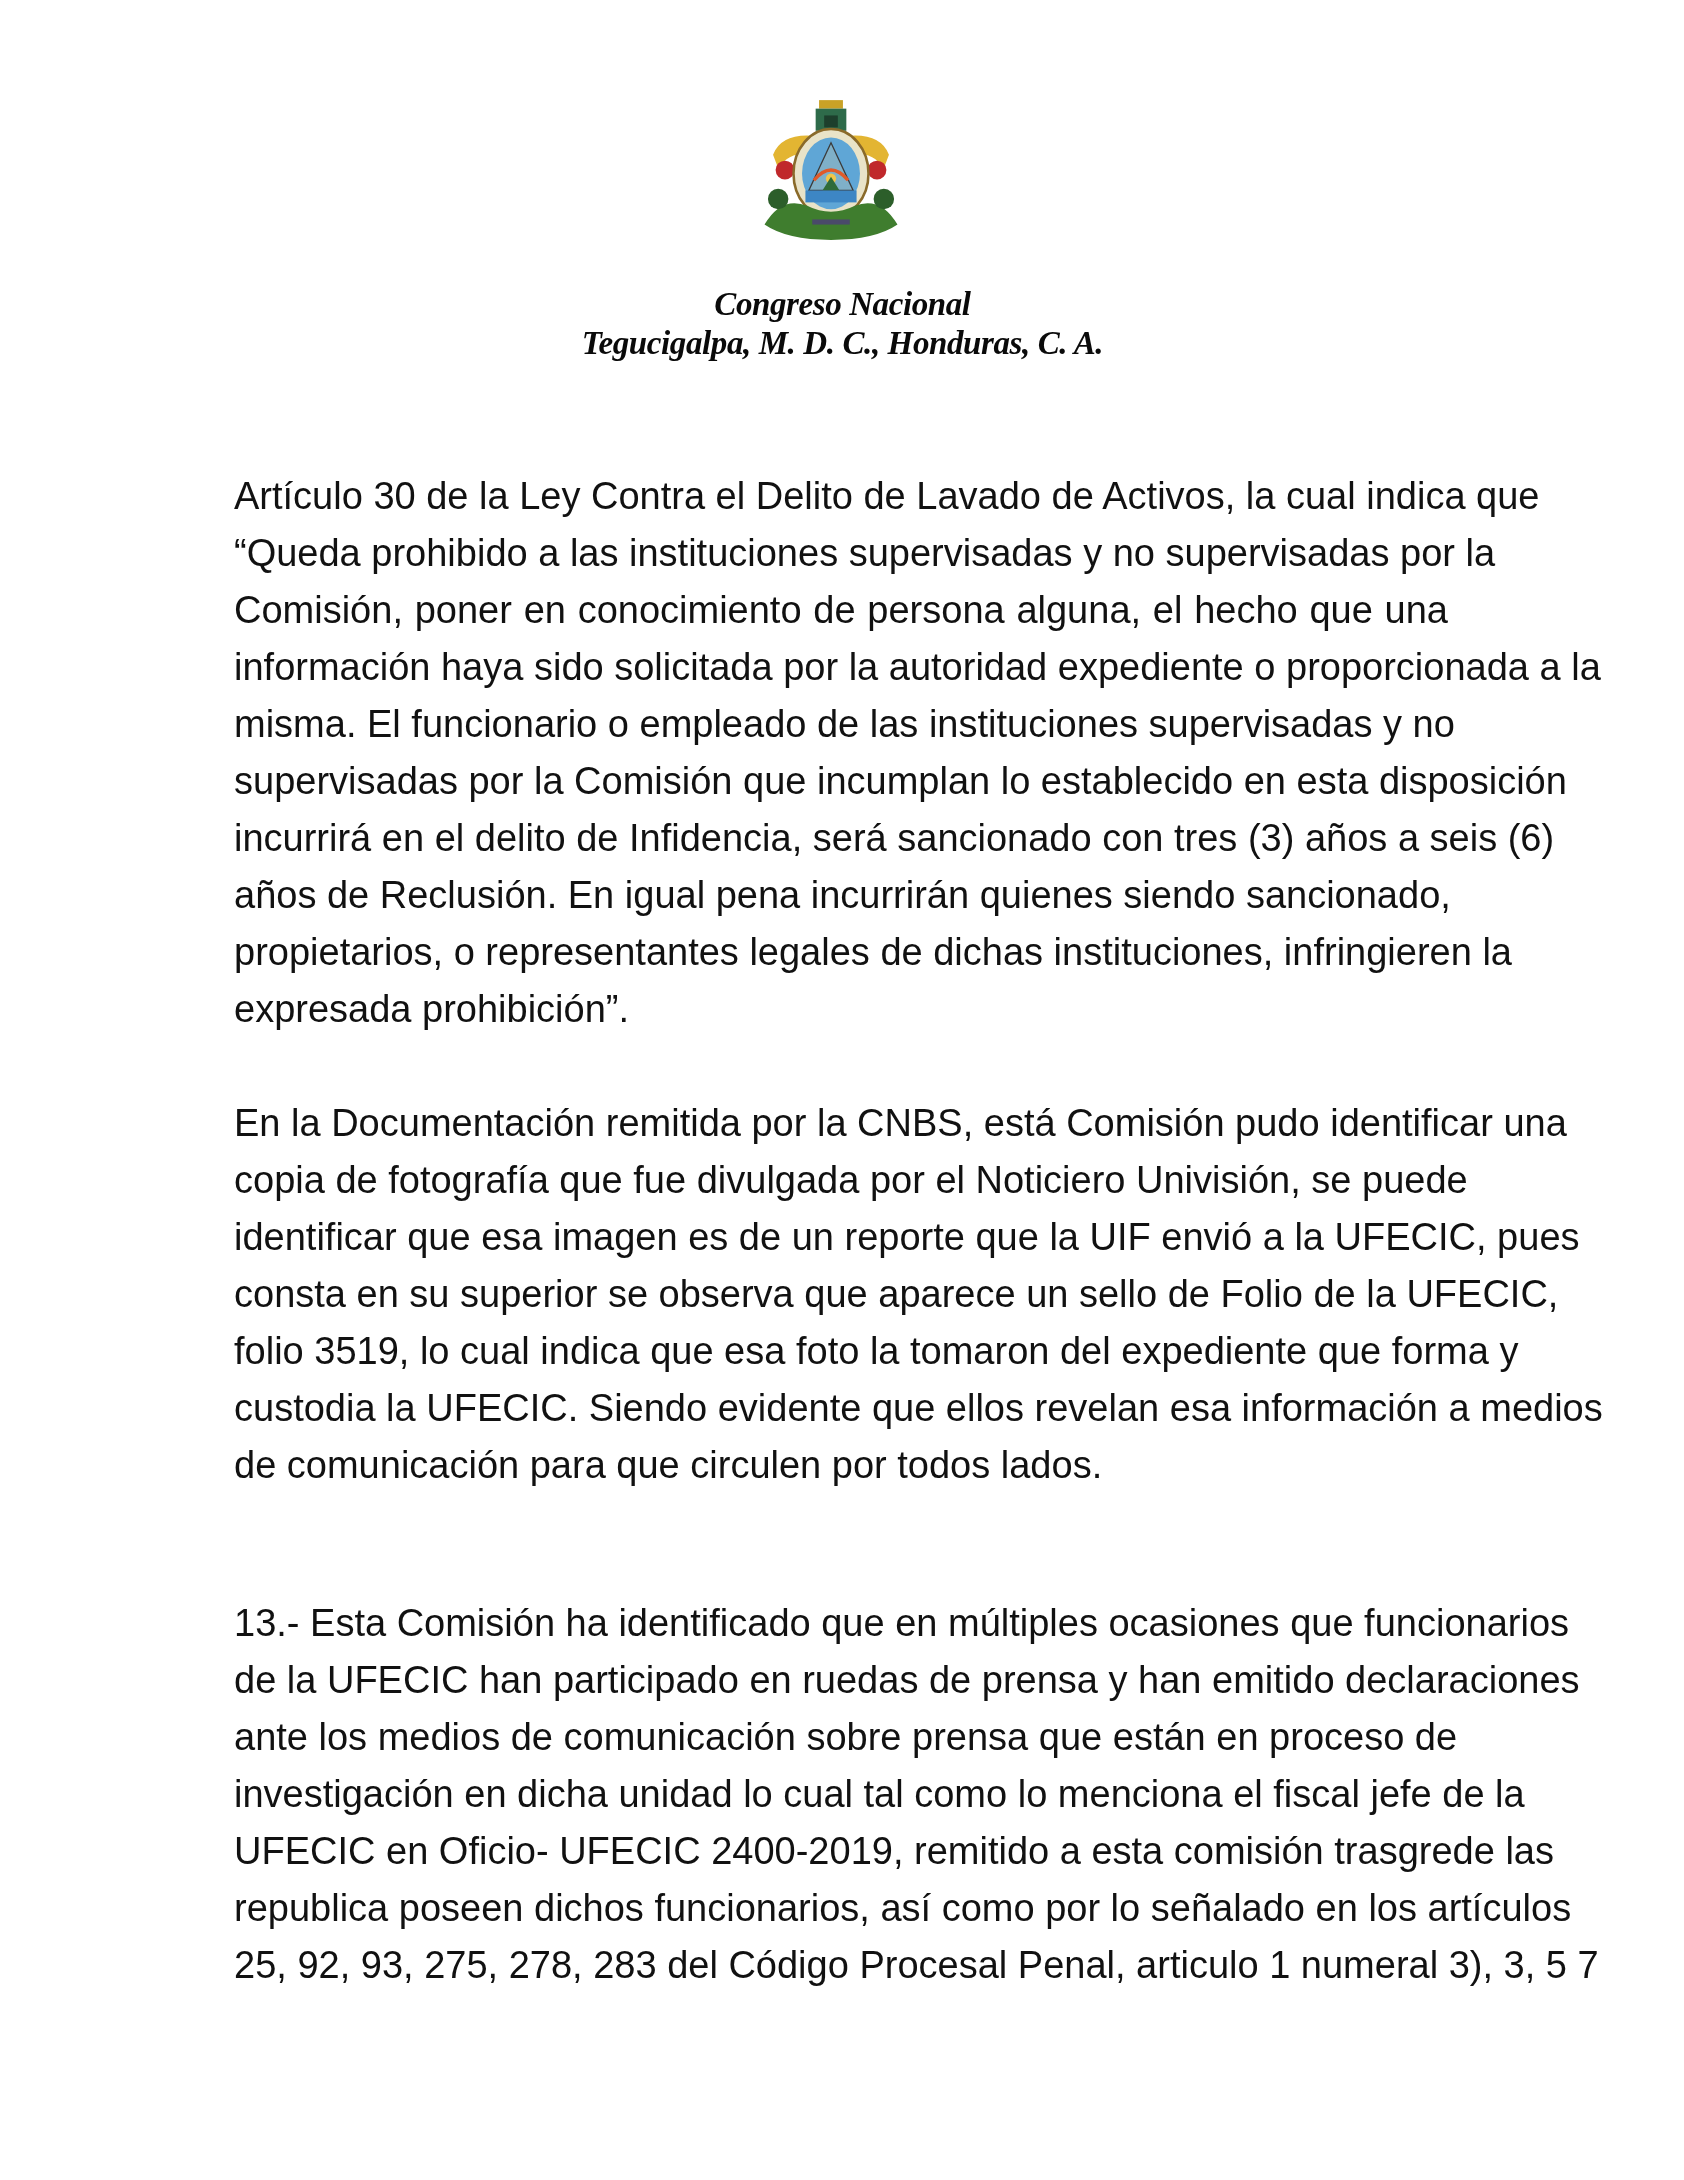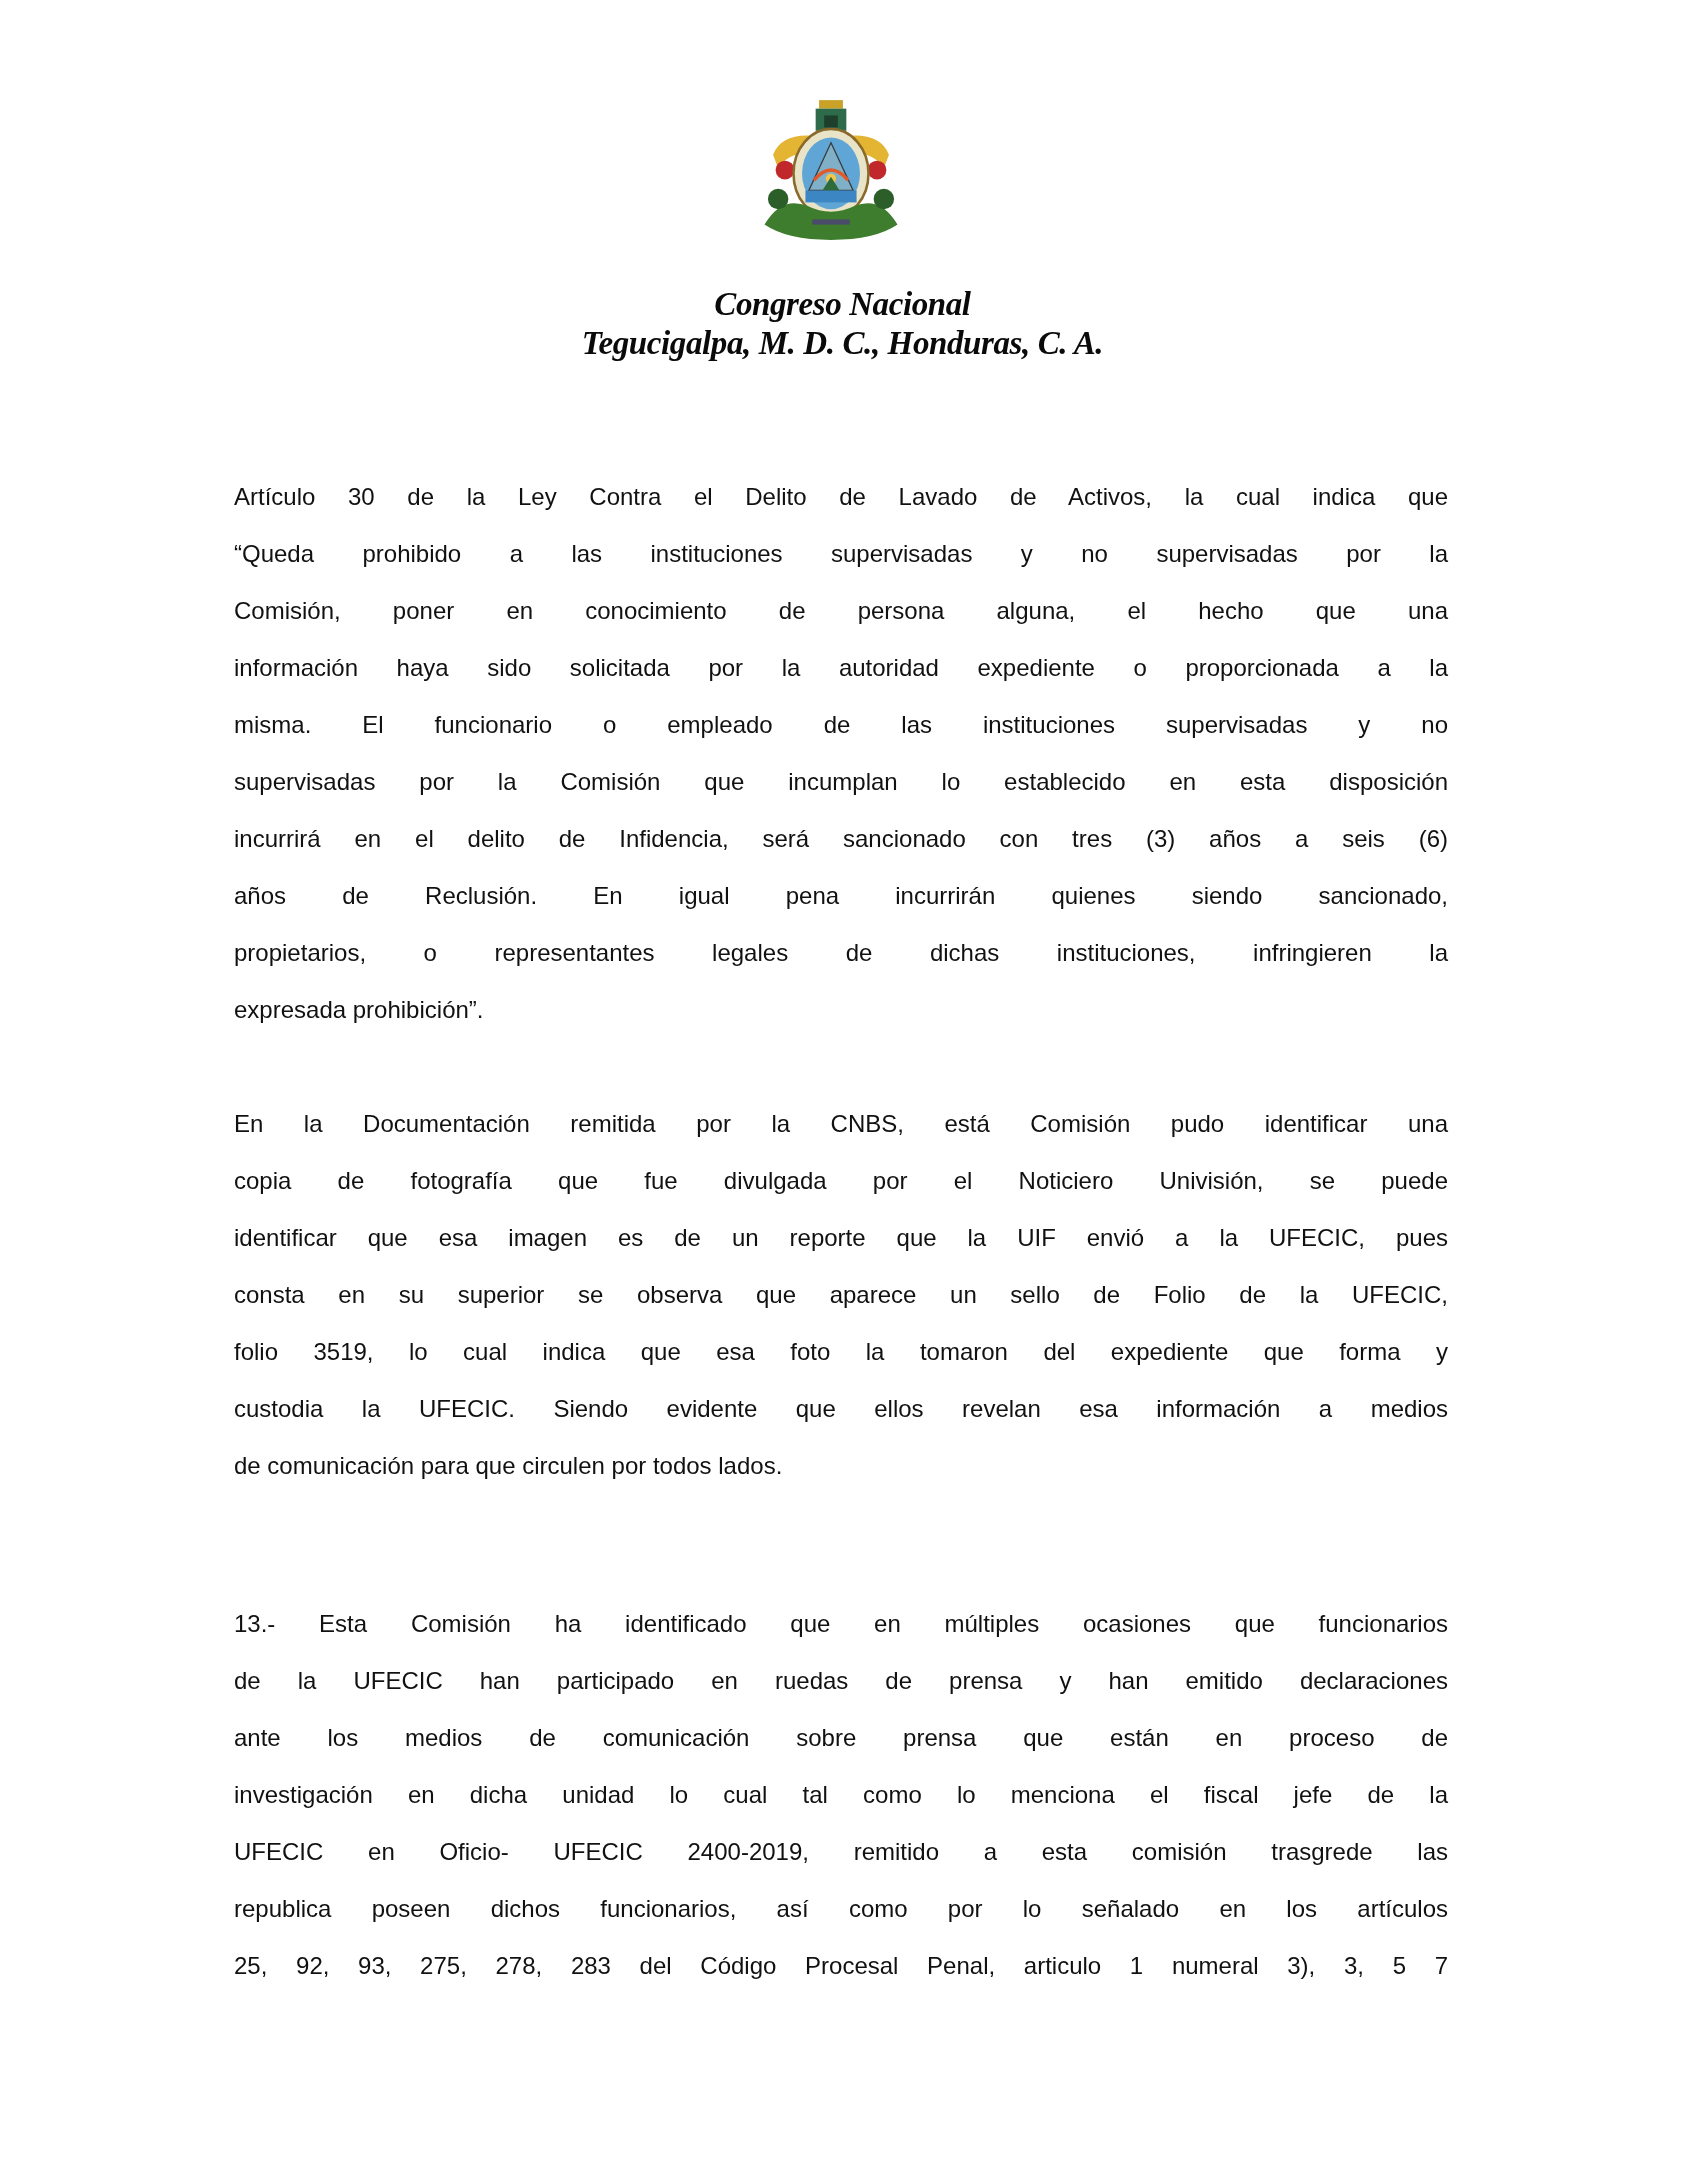--- a/index.html
+++ b/index.html
@@ -41,21 +41,21 @@
       color: #0a0a0a;
       letter-spacing: -0.4px;
     }
     .lh-1 { top: 286px; }
     .lh-2 { top: 325px; }
     .body-text {
       position: absolute;
       left: 234px;
       width: 1214px;
       font-family: "Liberation Sans", "DejaVu Sans", sans-serif;
-      font-size: 24px;
+      font-size: 38px;
       color: #111111;
     }
     .line {
       height: 57px;
       line-height: 57px;
       white-space: nowrap;
       text-align: justify;
       text-align-last: justify;
       display: block;
       overflow: visible;

